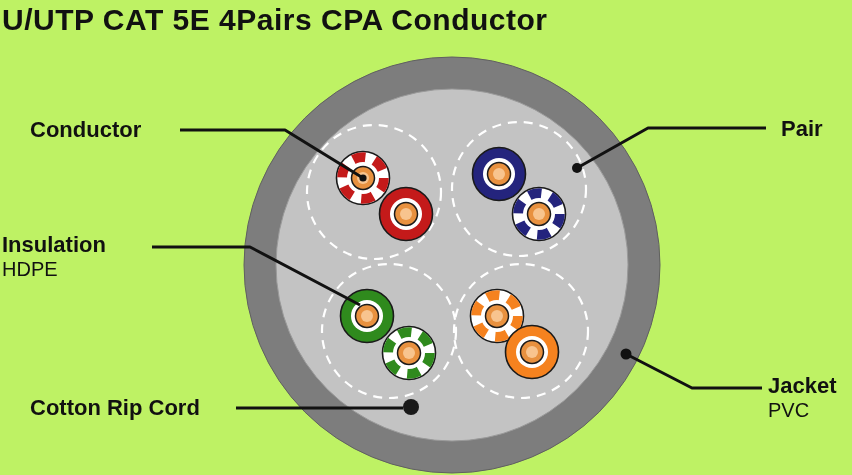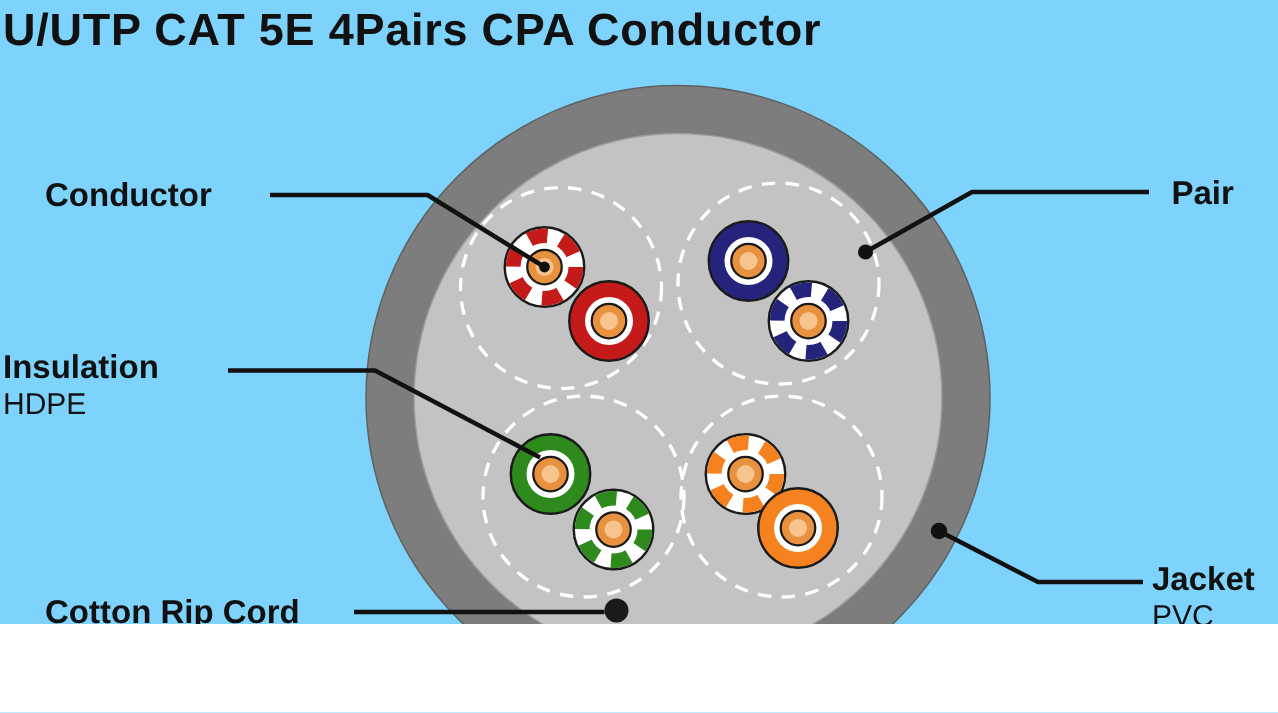--- a/index.html
+++ b/index.html
@@ -1,20 +1,20 @@
 <!DOCTYPE html>
 <html><head>
 <meta charset="utf-8">
 <style>
   html, body { margin: 0; padding: 0; background: #ffffff; }
   .stage {
     position: relative;
     width: 852px;
-    height: 416px;
-    background: #7dd3fc;
+    height: 475px;
+    background: #bef264;
     overflow: hidden;
     font-family: "Liberation Sans", sans-serif;
     text-align: right;
   }
   svg { display: block; }
   text { fill: #111111; }
   .title    { font-family: "Liberation Sans", sans-serif; font-size: 30px; font-weight: 700; letter-spacing: 0.5px; }
   .label    { font-family: "Liberation Sans", sans-serif; font-size: 22px; font-weight: 700; }
   .sublabel { font-family: "Liberation Sans", sans-serif; font-size: 20px; font-weight: 400; }
   .leader   { fill: none; stroke-width: 3; stroke-linejoin: round; stroke-linecap: butt; }

